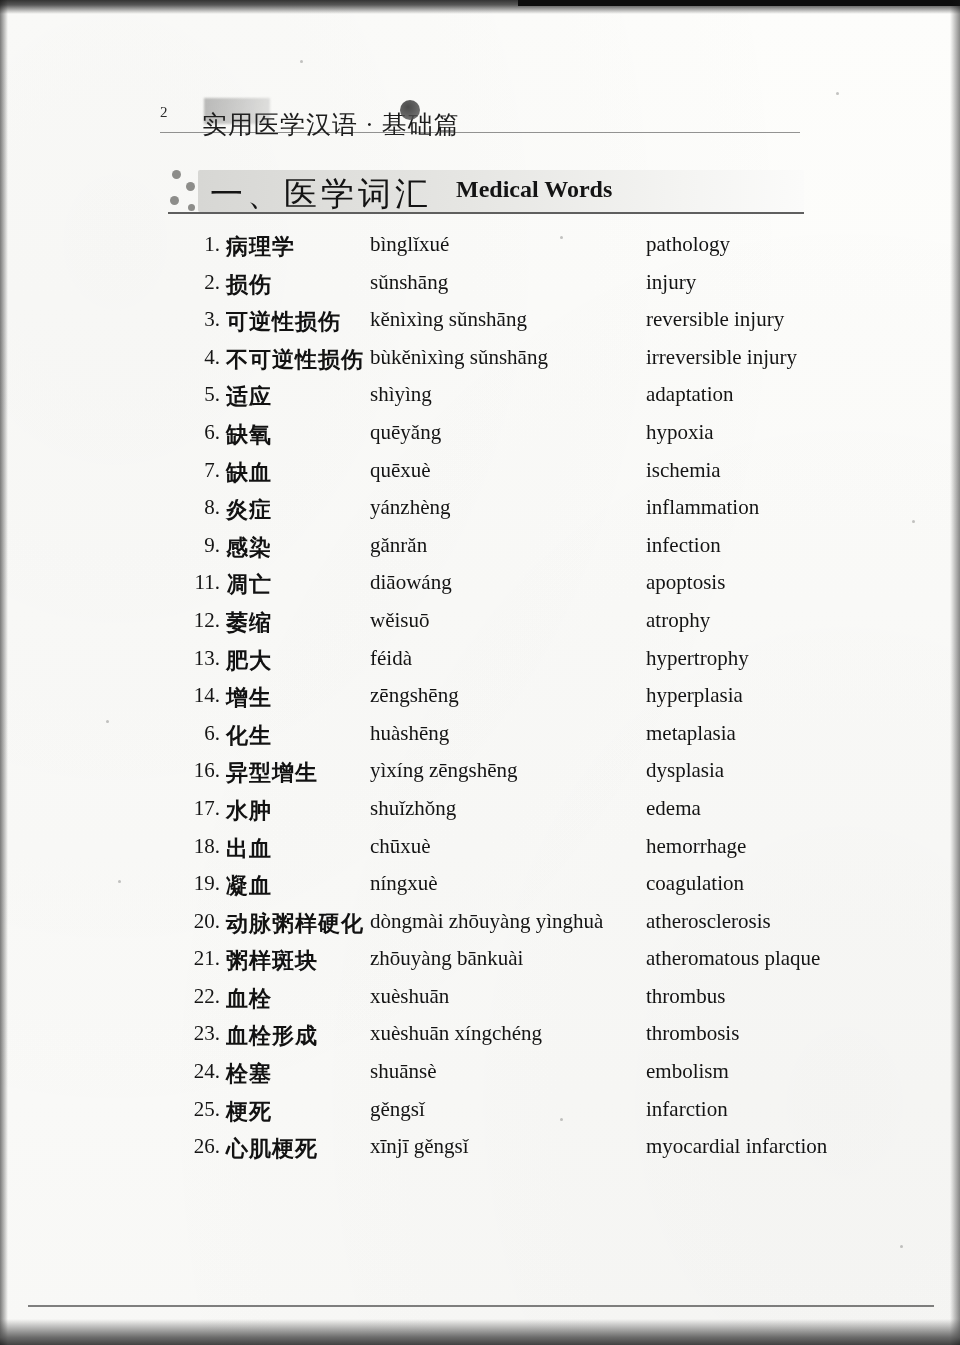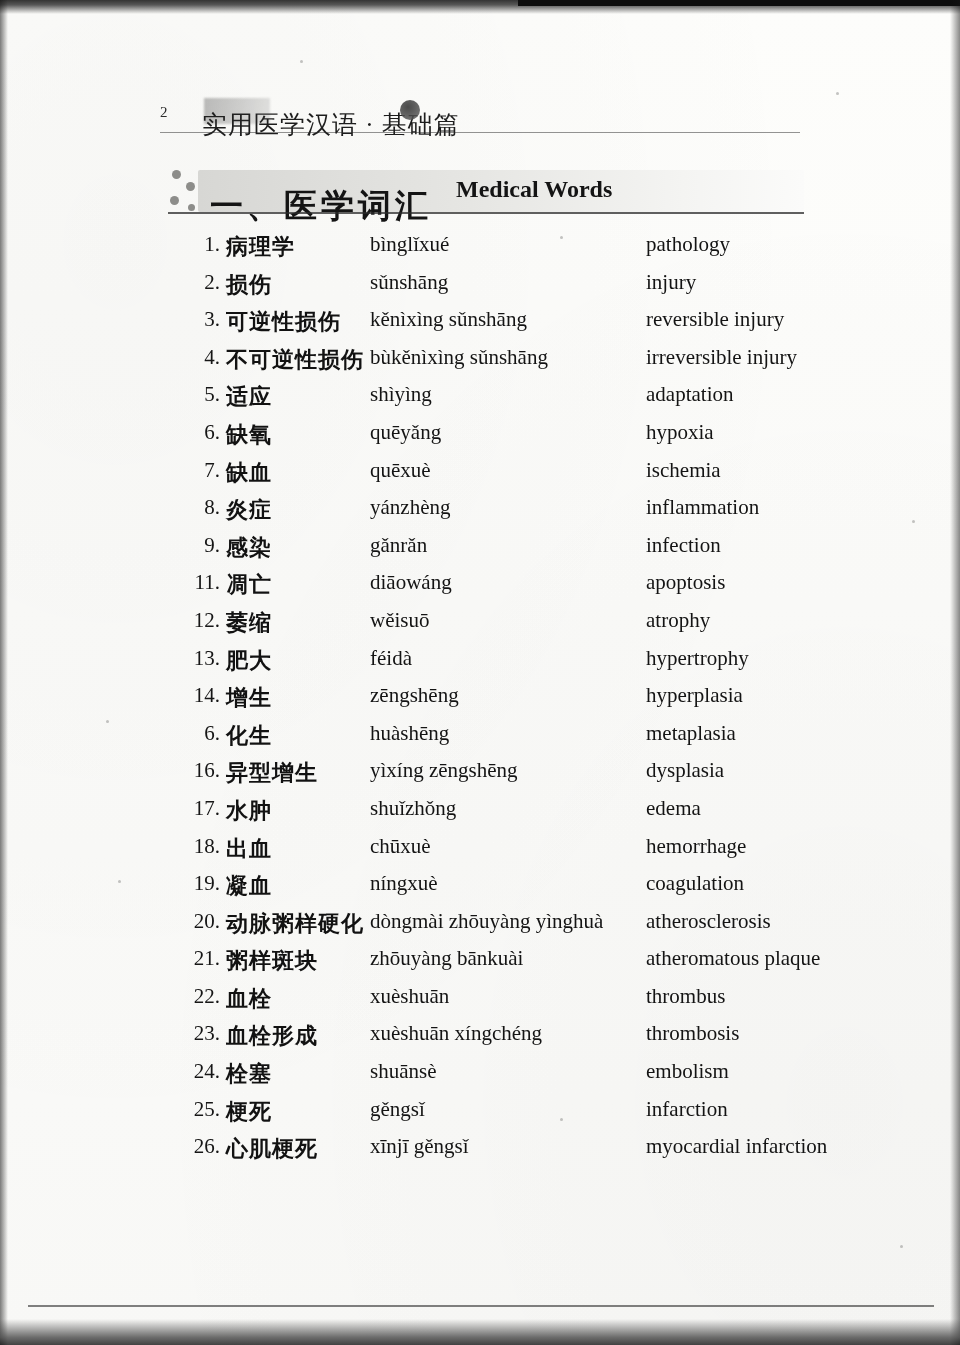--- a/index.html
+++ b/index.html
@@ -141,23 +141,23 @@
     border-radius: 50%;
     background: #8d8d8a;
   }
   .banner-dots span:nth-child(1) { left: 4px;  top: 2px; }
   .banner-dots span:nth-child(2) { left: 18px; top: 14px; }
   .banner-dots span:nth-child(3) { left: 2px;  top: 28px; }
   .banner-dots span:nth-child(4) { left: 20px; top: 36px; width: 7px; height: 7px; }
   .banner-cn {
     position: absolute;
     left: 42px;
-    top: 16px;
+    top: 4px;
     font-size: 33px;
-    font-weight: 700;
+    font-weight: 400;
     letter-spacing: 4px;
     color: #141414;
     white-space: nowrap;
   }
   .banner-en {
     position: absolute;
     left: 288px;
     top: 8px;
     font-size: 24px;
     font-weight: 700;

